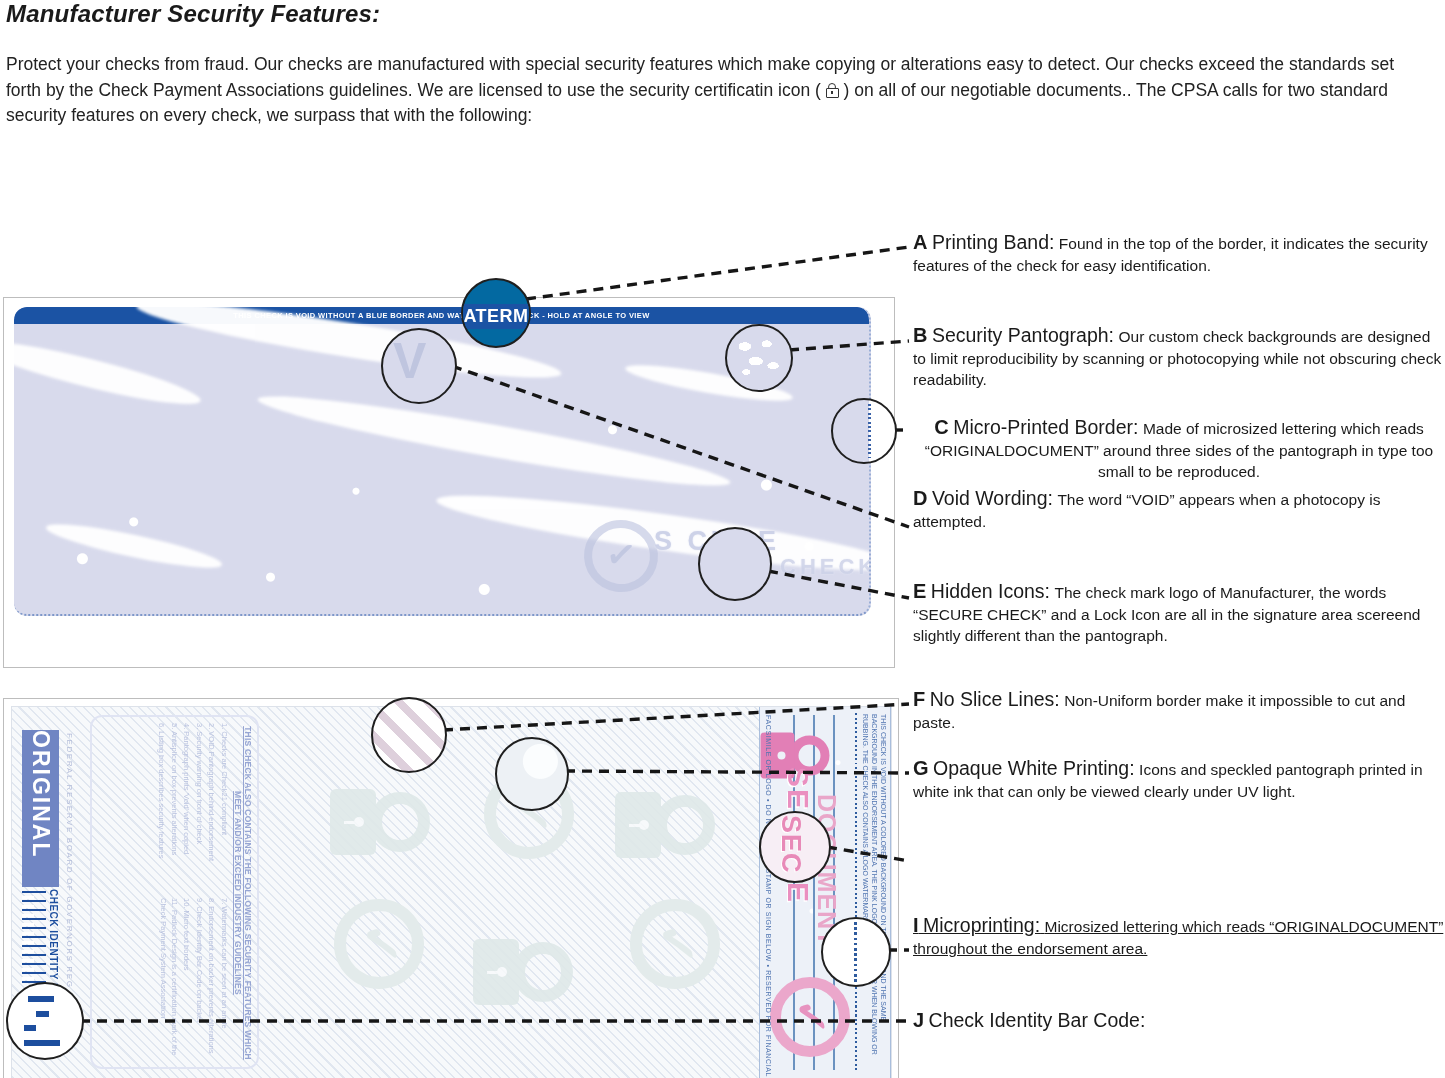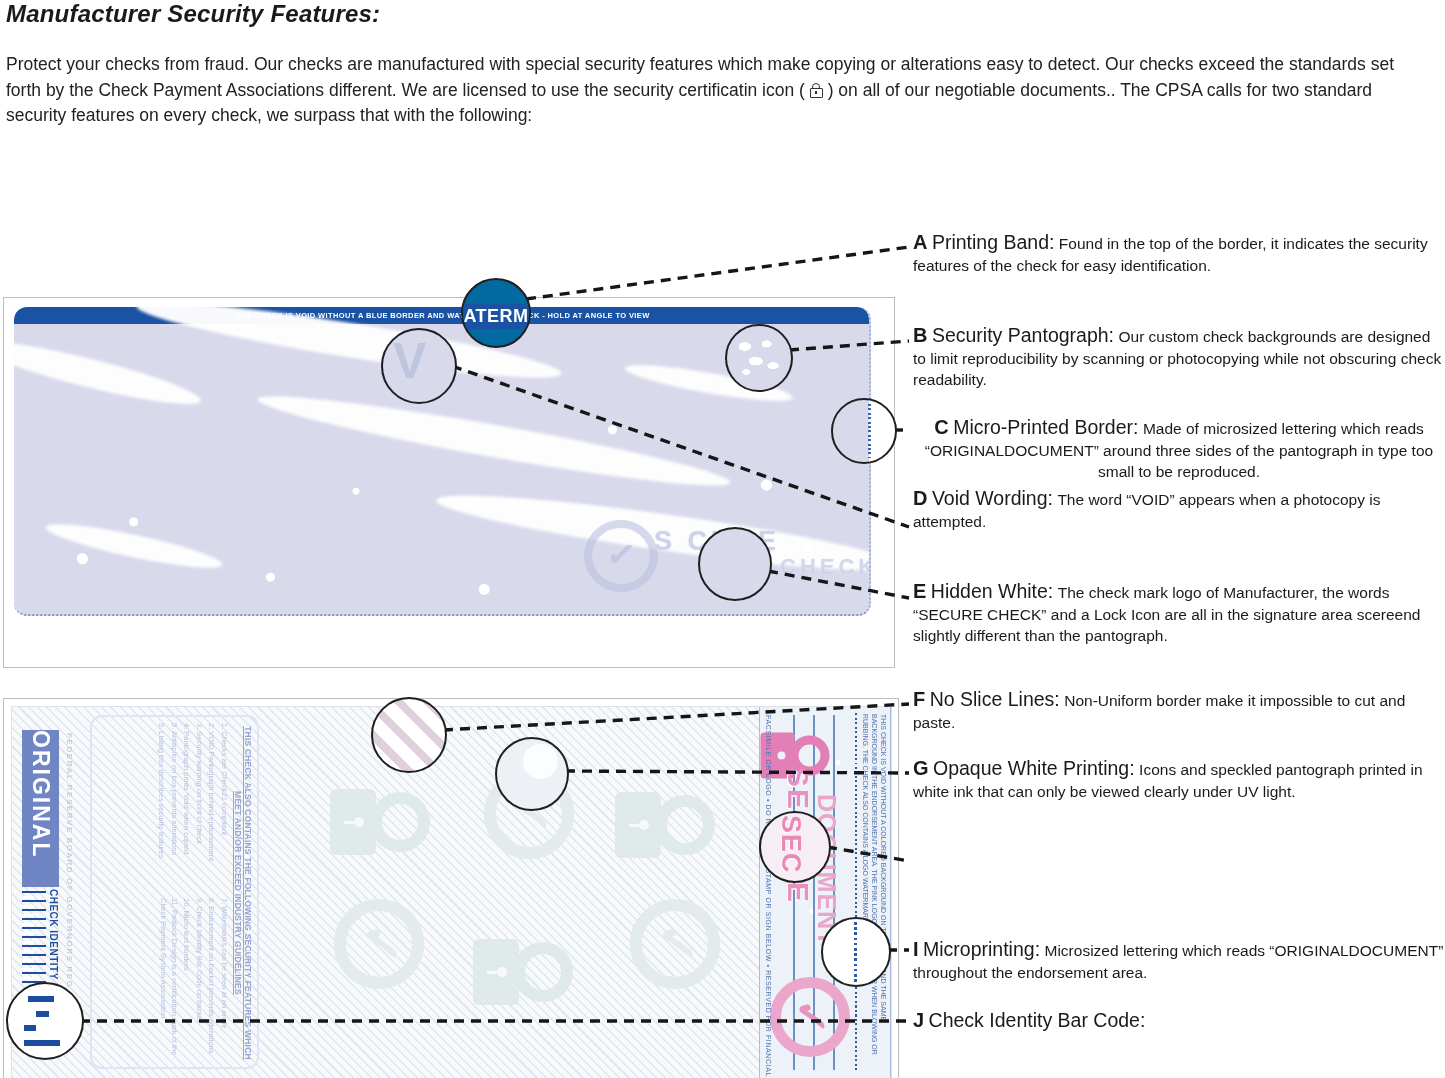--- a/index.html
+++ b/index.html
@@ -128,31 +128,31 @@
 
   
   #leads{left:0;top:0;z-index:5;pointer-events:none;}
 
   
   .ann{position:absolute;left:913px;width:532px;line-height:21.5px;z-index:7;}
   .ann .al{font-size:20px;font-weight:bold;}
   .ann .ah{font-size:19.5px;}
   .ann .ad{font-size:15.5px;}
   #ann-a{top:232px;} #ann-b{top:325px;} #ann-c{top:417px;text-align:center;} #ann-d{top:488px;} #ann-e{top:581px;}
-  #ann-f{top:689px;} #ann-g{top:758px;} #ann-h{top:848px;} #ann-i{top:939px;} #ann-j{top:1010px;}
+  #ann-f{top:689px;} #ann-g{top:758px;} #ann-h{top:848px;} #ann-i{top:915px;text-decoration:underline;} #ann-j{top:1010px;}
 </style>
 </head>
 <body>
 
 <div id="stage">
 
   <div class="abs" id="page-title">Manufacturer Security Features:</div>
 
   <div class="abs" id="intro">
-    <span>Protect your checks from fraud. Our checks are manufactured with special security features which make copying or alterations easy to detect. Our checks exceed the standards set forth by the Check Payment Associations different. We are licensed to use the security certificatin icon (</span>
+    <span>Protect your checks from fraud. Our checks are manufactured with special security features which make copying or alterations easy to detect. Our checks exceed the standards set forth by the Check Payment Associations guidelines. We are licensed to use the security certificatin icon (</span>
     <span class="lock-mini"><span class="sh"></span><span class="bd"></span><span class="kh"></span></span>
     <span>) on all of our negotiable documents.. The CPSA calls for two standard security features on every check, we surpass that with the following:</span>
   </div>
 
   <div class="abs" id="box-front">
     <div class="abs" id="check-front">
       <div id="band-front">THIS CHECK IS VOID WITHOUT A BLUE BORDER AND WATERMARK ON BACK - HOLD AT ANGLE TO VIEW</div>
       <div class="streak" id="st1"></div>
       <div class="streak" id="st2"></div>
       <div class="streak" id="st3"></div>
@@ -300,21 +300,21 @@
     <span class="ah">Micro-Printed Border:</span>
     <span class="ad">Made of microsized lettering which reads “ORIGINALDOCUMENT” around three sides of the pantograph in type too small to be reproduced.</span>
   </div>
   <div class="ann" id="ann-d">
     <span class="al">D</span>
     <span class="ah">Void Wording:</span>
     <span class="ad">The word “VOID” appears when a photocopy is attempted.</span>
   </div>
   <div class="ann" id="ann-e">
     <span class="al">E</span>
-    <span class="ah">Hidden White:</span>
+    <span class="ah">Hidden Icons:</span>
     <span class="ad">The check mark logo of Manufacturer, the words “SECURE CHECK” and a Lock Icon are all in the signature area scereend slightly different than the pantograph.</span>
   </div>
   <div class="ann" id="ann-f">
     <span class="al">F</span>
     <span class="ah">No Slice Lines:</span>
     <span class="ad">Non-Uniform border make it impossible to cut and paste.</span>
   </div>
   <div class="ann" id="ann-g">
     <span class="al">G</span>
     <span class="ah">Opaque White Printing:</span>

